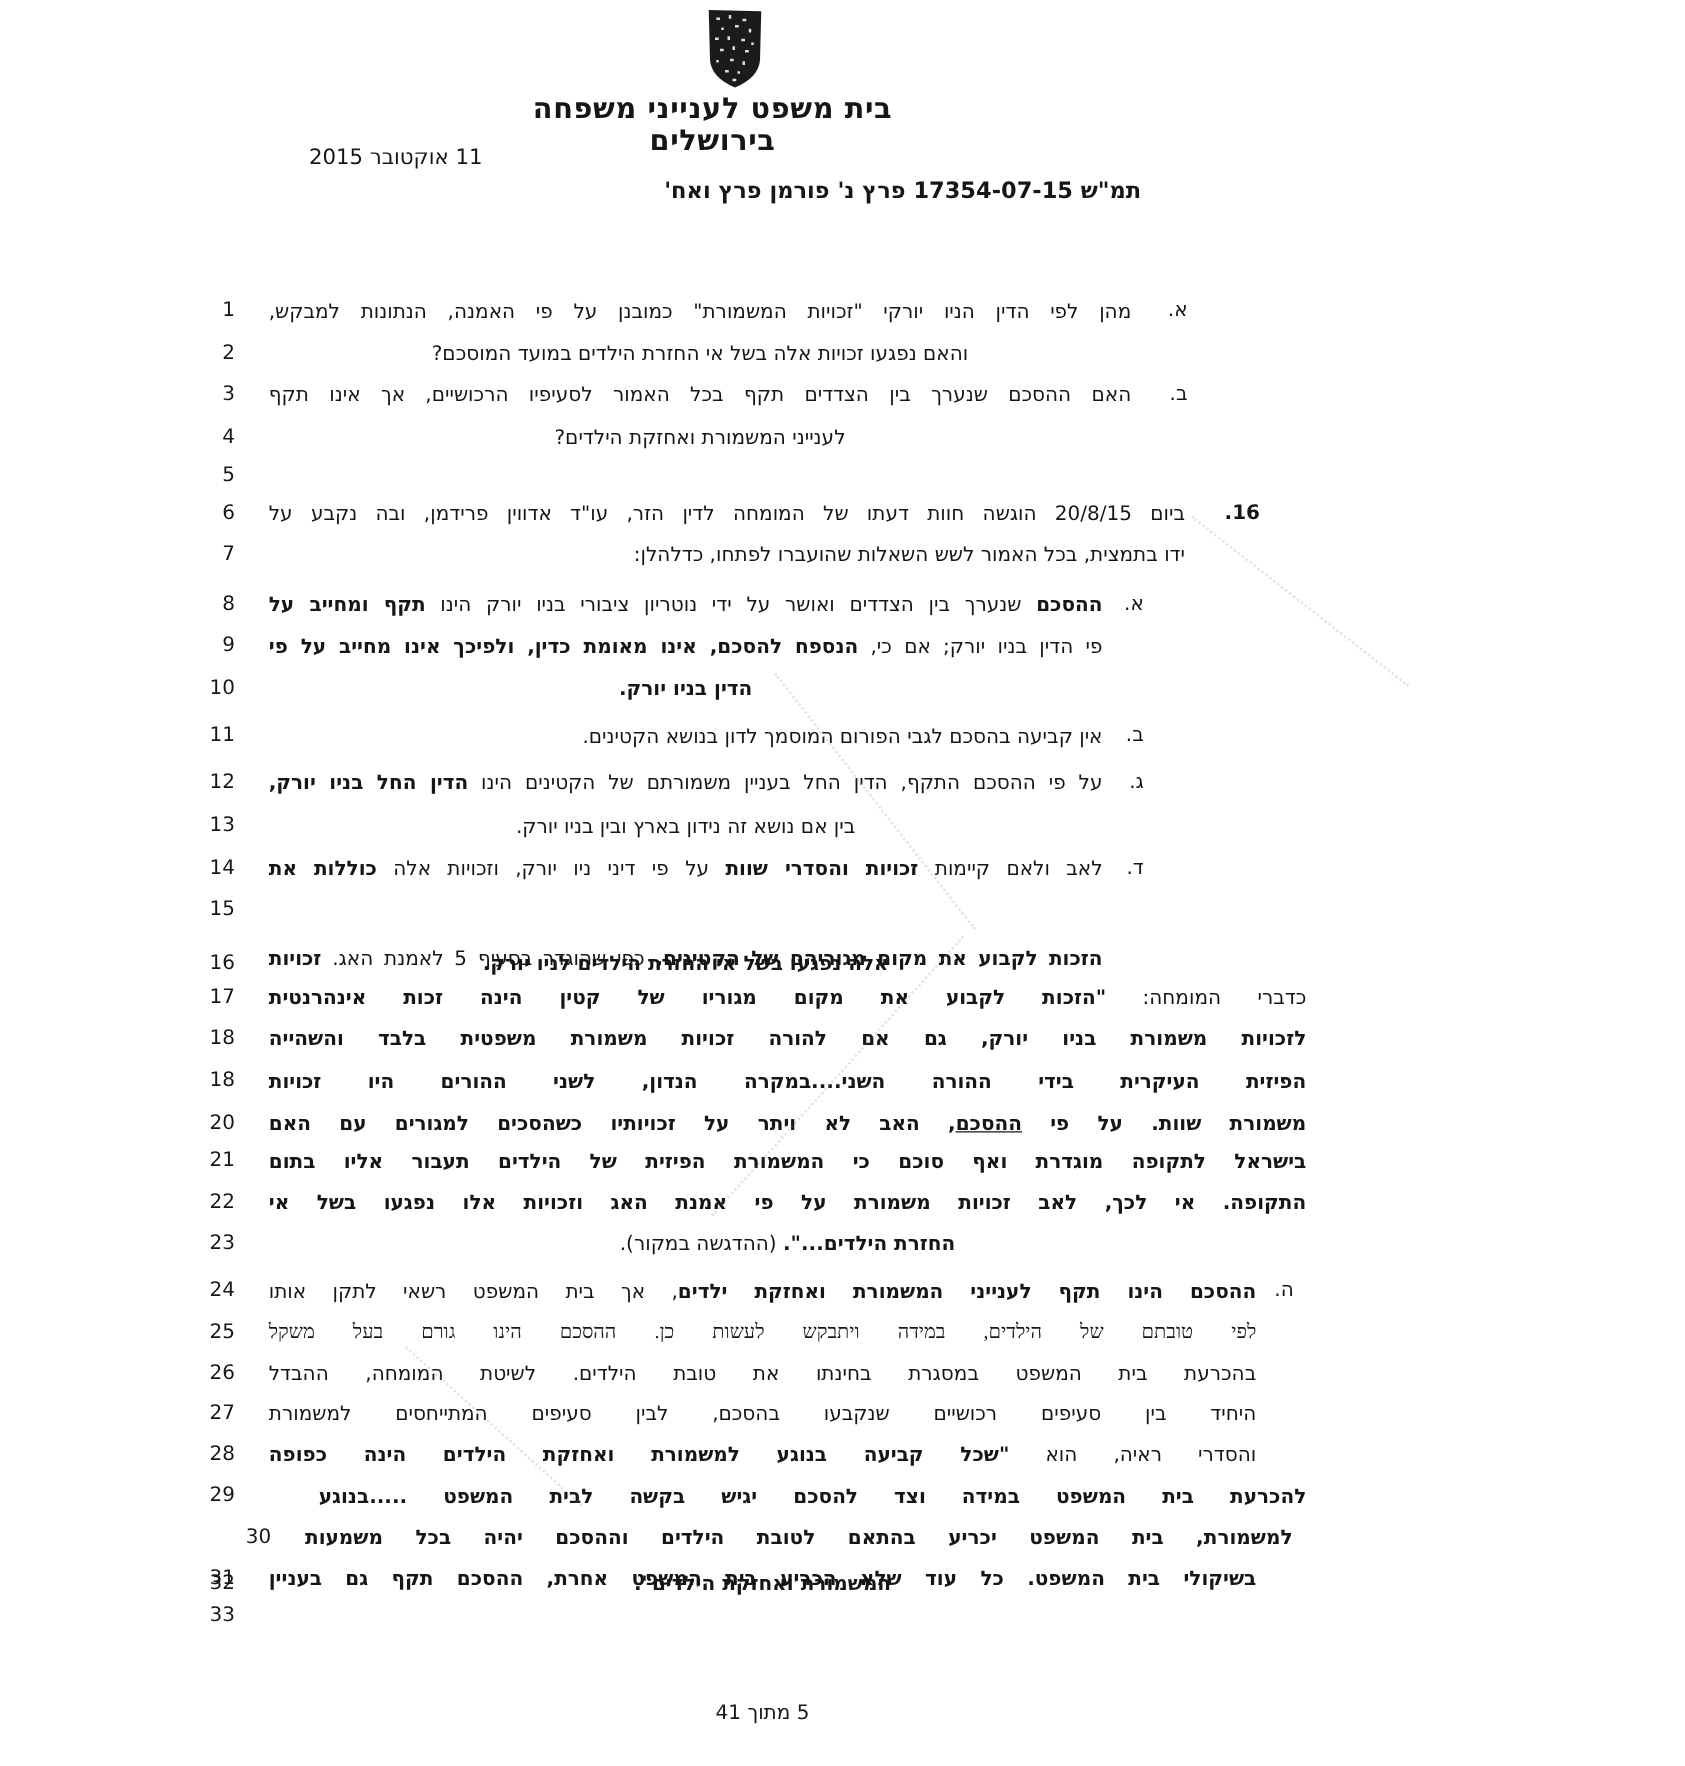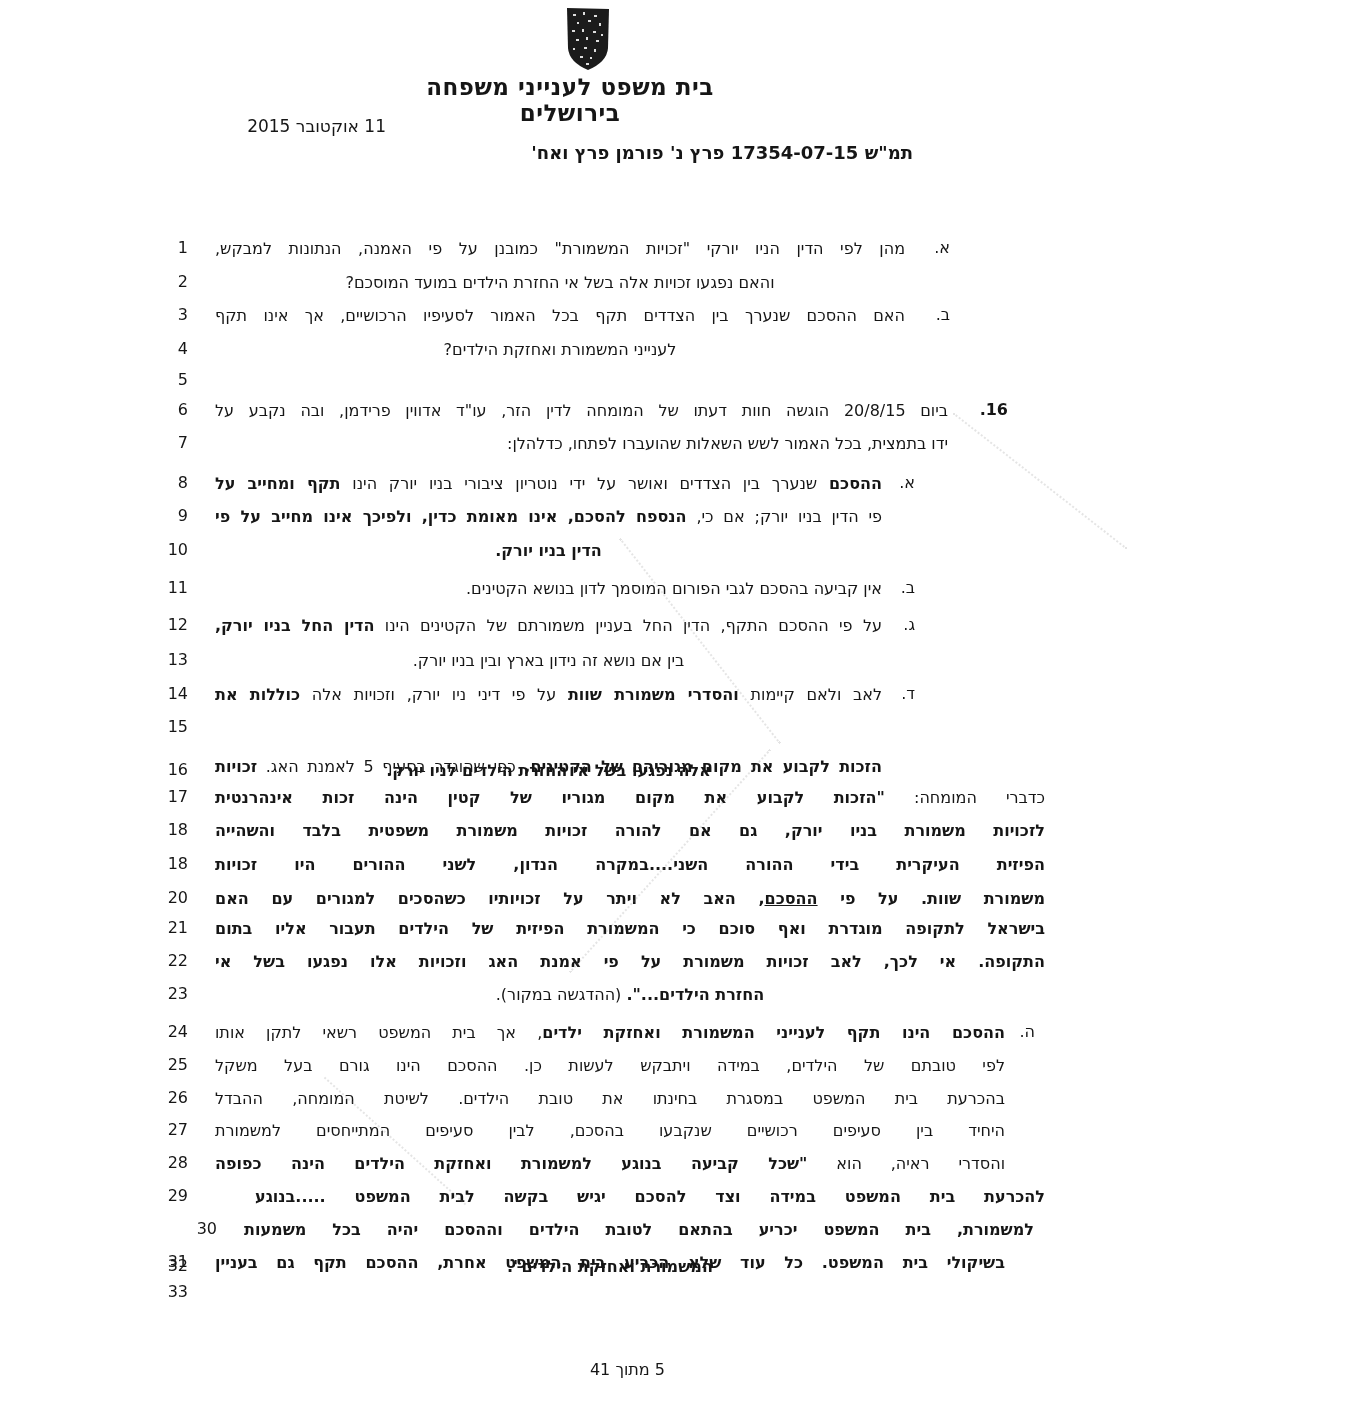--- a/index.html
+++ b/index.html
@@ -38,21 +38,21 @@
     position:absolute;direction:rtl;font-size:16px;
     line-height:22px;white-space:normal;
   }
   .al-j{text-align:justify;text-align-last:justify;}
   .al-c{text-align:center;text-align-last:center;}
   .al-r{text-align:right;text-align-last:right;}
   .b{font-weight:bold;}
   .u{text-decoration:underline;}
   .footer{
     position:absolute;left:555px;top:1360px;width:110px;
-    direction:rtl;text-align:right;font-size:16px;
+    direction:rtl;text-align:center;font-size:16px;
   }
   .artifact{
     position:absolute;border-top:2px dotted #8a8a8a;opacity:0.22;
     pointer-events:none;
   }
 </style>
 </head>
 <body>
 
 <div class="page">
@@ -140,21 +140,21 @@
         <span class="marker" style="right: 433px;">ג.</span>
         <div class="ltext al-j" style="left: 215px; width: 667px;"><span>על פי ההסכם התקף, הדין החל בעניין משמורתם של הקטינים הינו </span><span class="b">הדין החל בניו יורק,</span></div>
       </div>
       <div class="row" style="top: 650px;">
         <span class="lnum">13</span>
         <div class="ltext al-c" style="left: 215px; width: 667px;"><span>בין אם נושא זה נידון בארץ ובין בניו יורק.</span></div>
       </div>
       <div class="row" style="top: 684px;">
         <span class="lnum">14</span>
         <span class="marker" style="right: 433px;">ד.</span>
-        <div class="ltext al-j" style="left: 215px; width: 667px;"><span>לאב ולאם קיימות </span><span class="b">והסדרי משמורת שוות</span><span> על פי דיני ניו יורק, וזכויות אלה </span><span class="b">כוללות את</span></div>
+        <div class="ltext al-j" style="left: 215px; width: 667px;"><span>לאב ולאם קיימות </span><span class="b">זכויות והסדרי שוות</span><span> על פי דיני ניו יורק, וזכויות אלה </span><span class="b">כוללות את</span></div>
       </div>
       <div class="row" style="top: 717px;">
         <span class="lnum">15</span>
         <div class="ltext al-j" style="left: 215px; width: 667px; margin-top: 39px;"><span class="b">הזכות לקבוע את מקום מגוריהם של הקטינים,</span><span> כפי שהוגדר בסעיף 5 לאמנת האג. </span><span class="b">זכויות</span></div>
       </div>
       <div class="row" style="top: 760px; padding-left: 10px;">
         <span class="lnum">16</span>
         <div class="ltext al-c" style="left: 215px; width: 667px;"><span class="b">אלה נפגעו בשל אי החזרת הילדים לניו יורק.</span></div>
       </div>
       <div class="row" style="top: 787px;">
@@ -185,21 +185,21 @@
         <span class="lnum">23</span>
         <div class="ltext al-c" style="left: 215px; width: 830px;"><span class="b">החזרת הילדים...".</span><span> (ההדגשה במקור).</span></div>
       </div>
       <div class="row" style="top: 1022px;">
         <span class="lnum">24</span>
         <span class="marker" style="right: 313px;">ה.</span>
         <div class="ltext al-j" style="left: 215px; width: 790px;"><span class="b">ההסכם הינו תקף לענייני המשמורת ואחזקת ילדים</span><span>, אך בית המשפט רשאי לתקן אותו</span></div>
       </div>
       <div class="row" style="top: 1055px;">
         <span class="lnum">25</span>
-        <div class="ltext al-j" style="left: 215px; width: 790px;"><span>לפי טובתם של הילדים, במידה ויתבקש לעשות כן. ההסכם הינו גורם בעל משקל</span></div>
+        <div class="ltext al-j" style="left: 215px; width: 790px; font-family: Liberation Serif, serif;"><span>לפי טובתם של הילדים, במידה ויתבקש לעשות כן. ההסכם הינו גורם בעל משקל</span></div>
       </div>
       <div class="row" style="top: 1088px;">
         <span class="lnum">26</span>
         <div class="ltext al-j" style="left: 215px; width: 790px;"><span>בהכרעת בית המשפט במסגרת בחינתו את טובת הילדים. לשיטת המומחה, ההבדל</span></div>
       </div>
       <div class="row" style="top: 1120px;">
         <span class="lnum">27</span>
         <div class="ltext al-j" style="left: 215px; width: 790px;"><span>היחיד בין סעיפים רכושיים שנקבעו בהסכם, לבין סעיפים המתייחסים למשמורת</span></div>
       </div>
       <div class="row" style="top: 1153px;">

